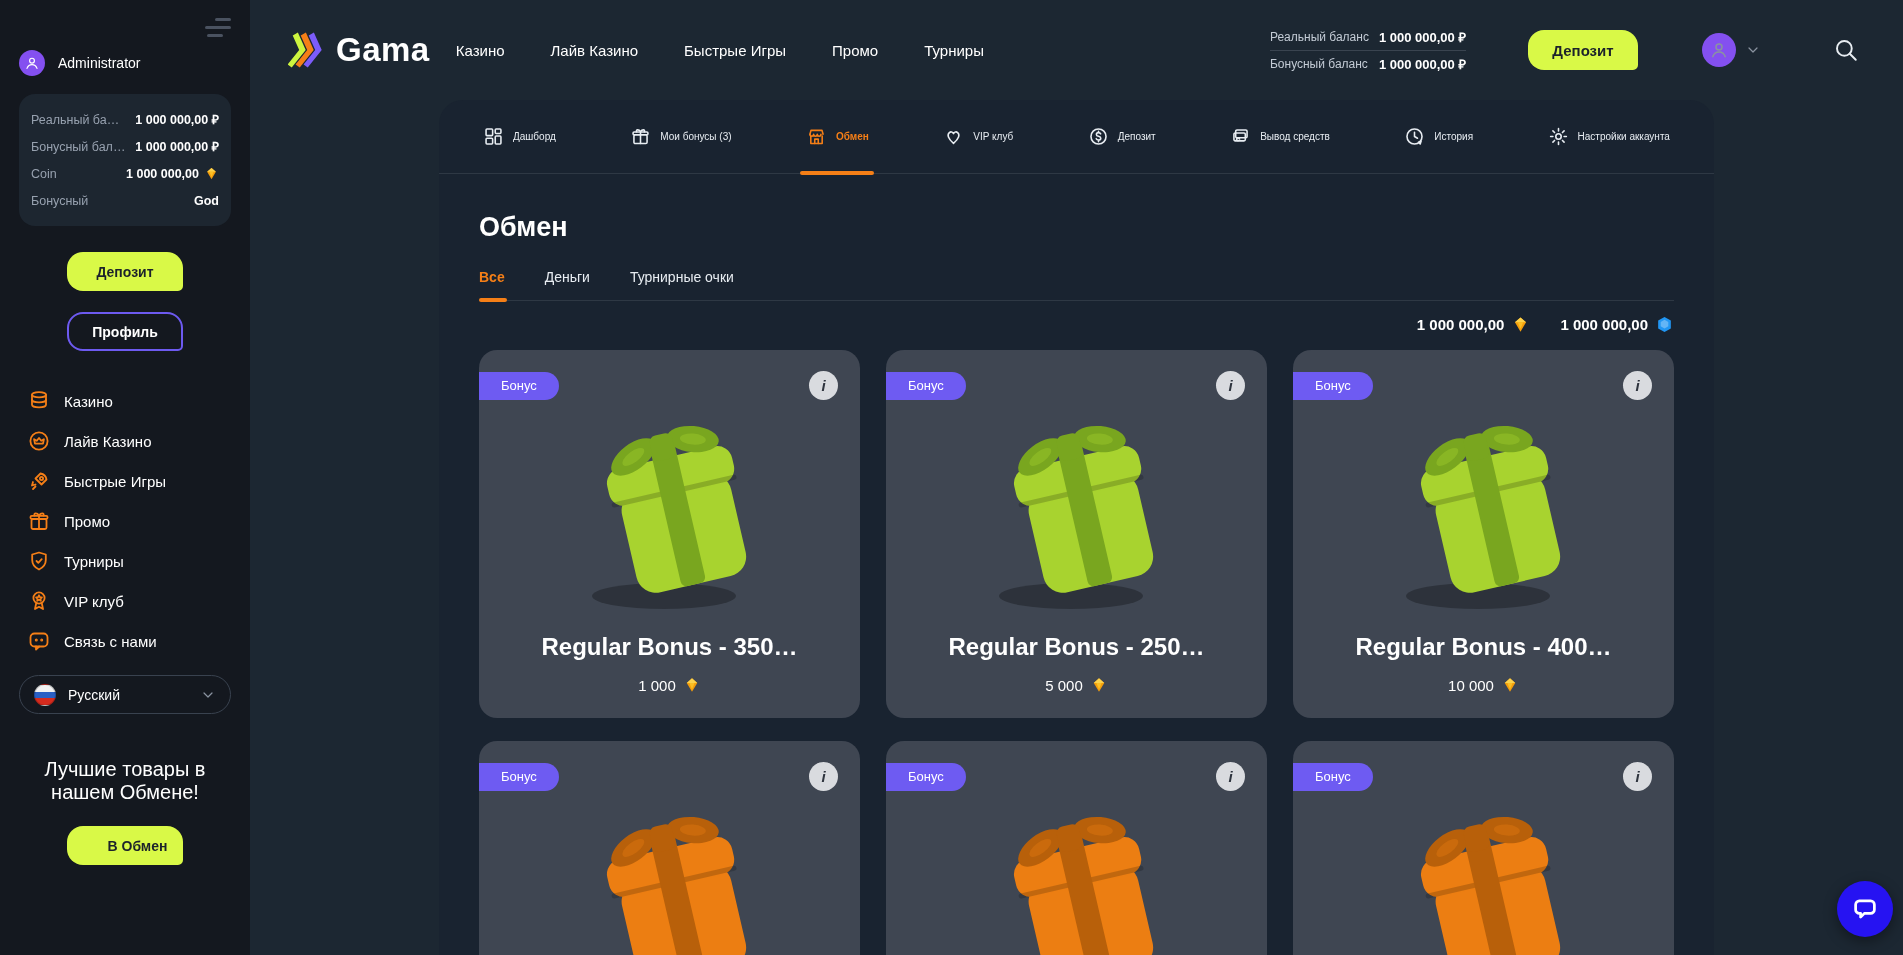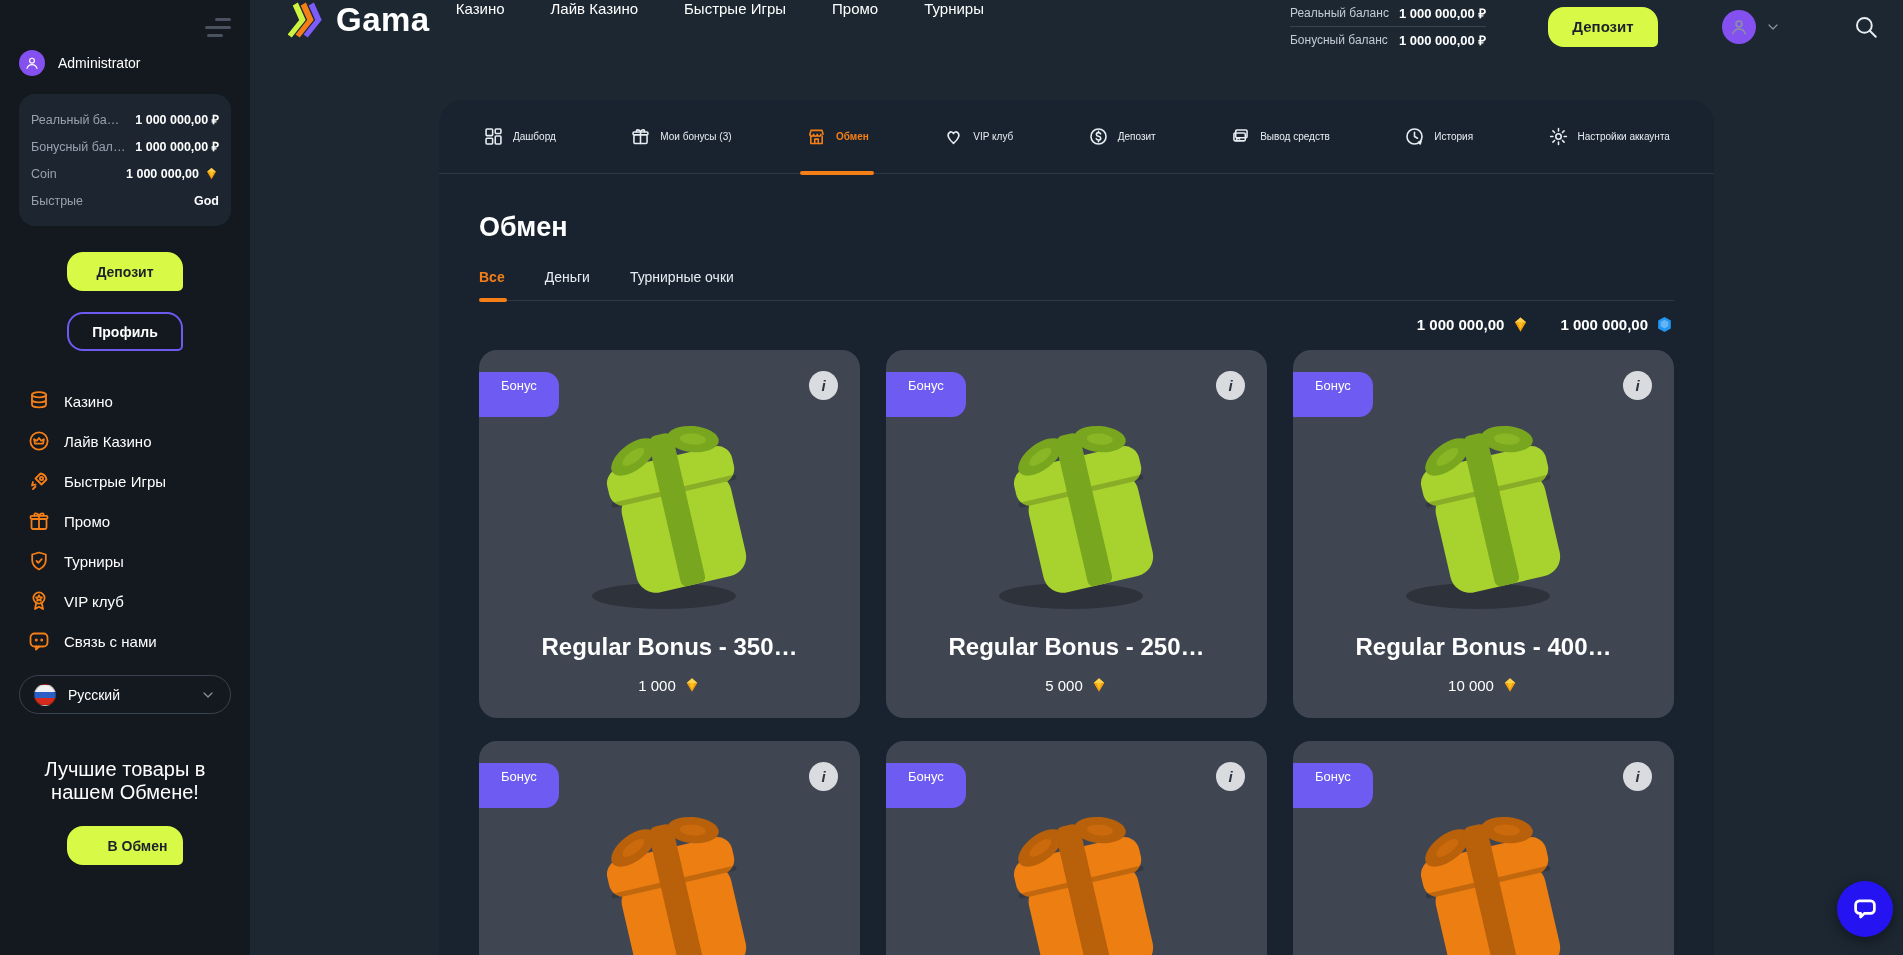--- a/index.html
+++ b/index.html
@@ -71,21 +71,21 @@
     border:1px solid #0003;}
   .lang-pill .lab{font-size:14px; flex:1;}
   .lang-pill .ic{color:#8a93a0;}
 
   .promo-text{margin-top:44px; font-size:20px; font-weight:normal; text-align:center; line-height:23px; padding:0 6px;}
   .sb-shop{width:116px; height:39px; margin:22px auto 0;padding-left:25px;}
 
   
   .main{flex:1; height:955px; background:var(--page); position:relative;}
 
-  .header{height:100px; display:flex; align-items:flex-start; padding:0 24px 0 38px;}
+  .header{height:100px; display:flex; align-items:center; padding:0 44px 0 38px;}
   .logo{display:flex; align-items:center; gap:8px; cursor:pointer;}
   .logo .word{font-size:33px; font-weight:bold; letter-spacing:.5px;}
   .top-nav{display:flex; gap:46px; margin-left:26px; list-style:none;}
   .top-nav li{font-size:15px; cursor:pointer; white-space:nowrap;}
 
   .hdr-right{margin-left:auto; display:flex; align-items:center;gap:34px;}
   .hdr-balances{display:flex; flex-direction:column; min-width:196px;}
   .hb-row{display:flex; justify-content:space-between; align-items:center; gap:10px; padding:4px 0; font-size:12px;}
   .hb-row .lbl{color:#c3cbd5;}
   .hb-row .val{font-weight:bold; font-size:13px; white-space:nowrap;}
@@ -117,21 +117,21 @@
   .filter.active{color:var(--orange); font-weight:bold;}
   .filter.active::after{content:""; position:absolute; left:0; bottom:-17px; width:28px; height:4px;
     border-radius:3px; background:var(--orange);}
 
   .wallet-row{margin:14px 40px 0; display:flex; justify-content:flex-end; align-items:center; gap:30px;}
   .wallet{display:flex; align-items:center; gap:7px; font-size:15px; font-weight:bold;}
 
   .cards{margin:16px 40px 0; display:grid; grid-template-columns:repeat(3,1fr); gap:23px 26px;}
   .card{position:relative; height:368px; background:var(--card); border-radius:18px; overflow:hidden;}
   .badge{position:absolute; left:0; top:22px; background:var(--purple); color:#fff;
-    font-size:13px; height:45px; line-height:27px; padding:0 22px; border-radius:0 14px 14px 0;}
+    font-size:13px; height:28px; line-height:27px; padding:0 22px; border-radius:0 14px 14px 0;}
   .info-btn{position:absolute; right:22px; top:21px; width:29px; height:29px; border-radius:50%;
     background:#d9dbdf; color:#2e343e; font-weight:bold; font-size:15px;
     display:flex; align-items:center; justify-content:center; cursor:pointer; font-style:italic;}
   .gift{margin:56px auto 0; width:212px; height:206px;}
   .card-title{margin-top:21px; text-align:center; font-size:24px; font-weight:bold; padding:0 14px;
     white-space:nowrap; overflow:hidden;}
   .card-price{margin-top:15px; display:flex; align-items:center; justify-content:center; gap:7px; font-size:15px;}
 
   
   .chat-widget{position:fixed; left:1837px; top:881px; width:56px; height:56px; border-radius:50%;
@@ -173,21 +173,21 @@
         <span class="lbl">Coin</span>
         <span class="val">1 000 000,00<span class="ic">
             <svg viewBox="0 0 24 24" width="15" height="15">
               <polygon points="12,3 19,9.2 12,21 5,9.2" fill="#f59e0b"></polygon>
               <polygon points="12,3 19,9.2 5,9.2" fill="#fcd34d"></polygon>
               <polygon points="8.5,9.2 15.5,9.2 12,17.5" fill="#fbbf24"></polygon>
             </svg>
           </span></span>
       </div>
       <div class="b-row">
-        <span class="lbl">Быстрые</span>
+        <span class="lbl">Бонусный</span>
         <span class="val">God</span>
       </div>
     </div>
 
   <button class="btn-lime sb-deposit">Депозит</button>
   <button class="sb-profile">Профиль</button>
 
   <ul class="side-menu" id="side-menu">
       <li class="side-item">
         <span class="ic">

